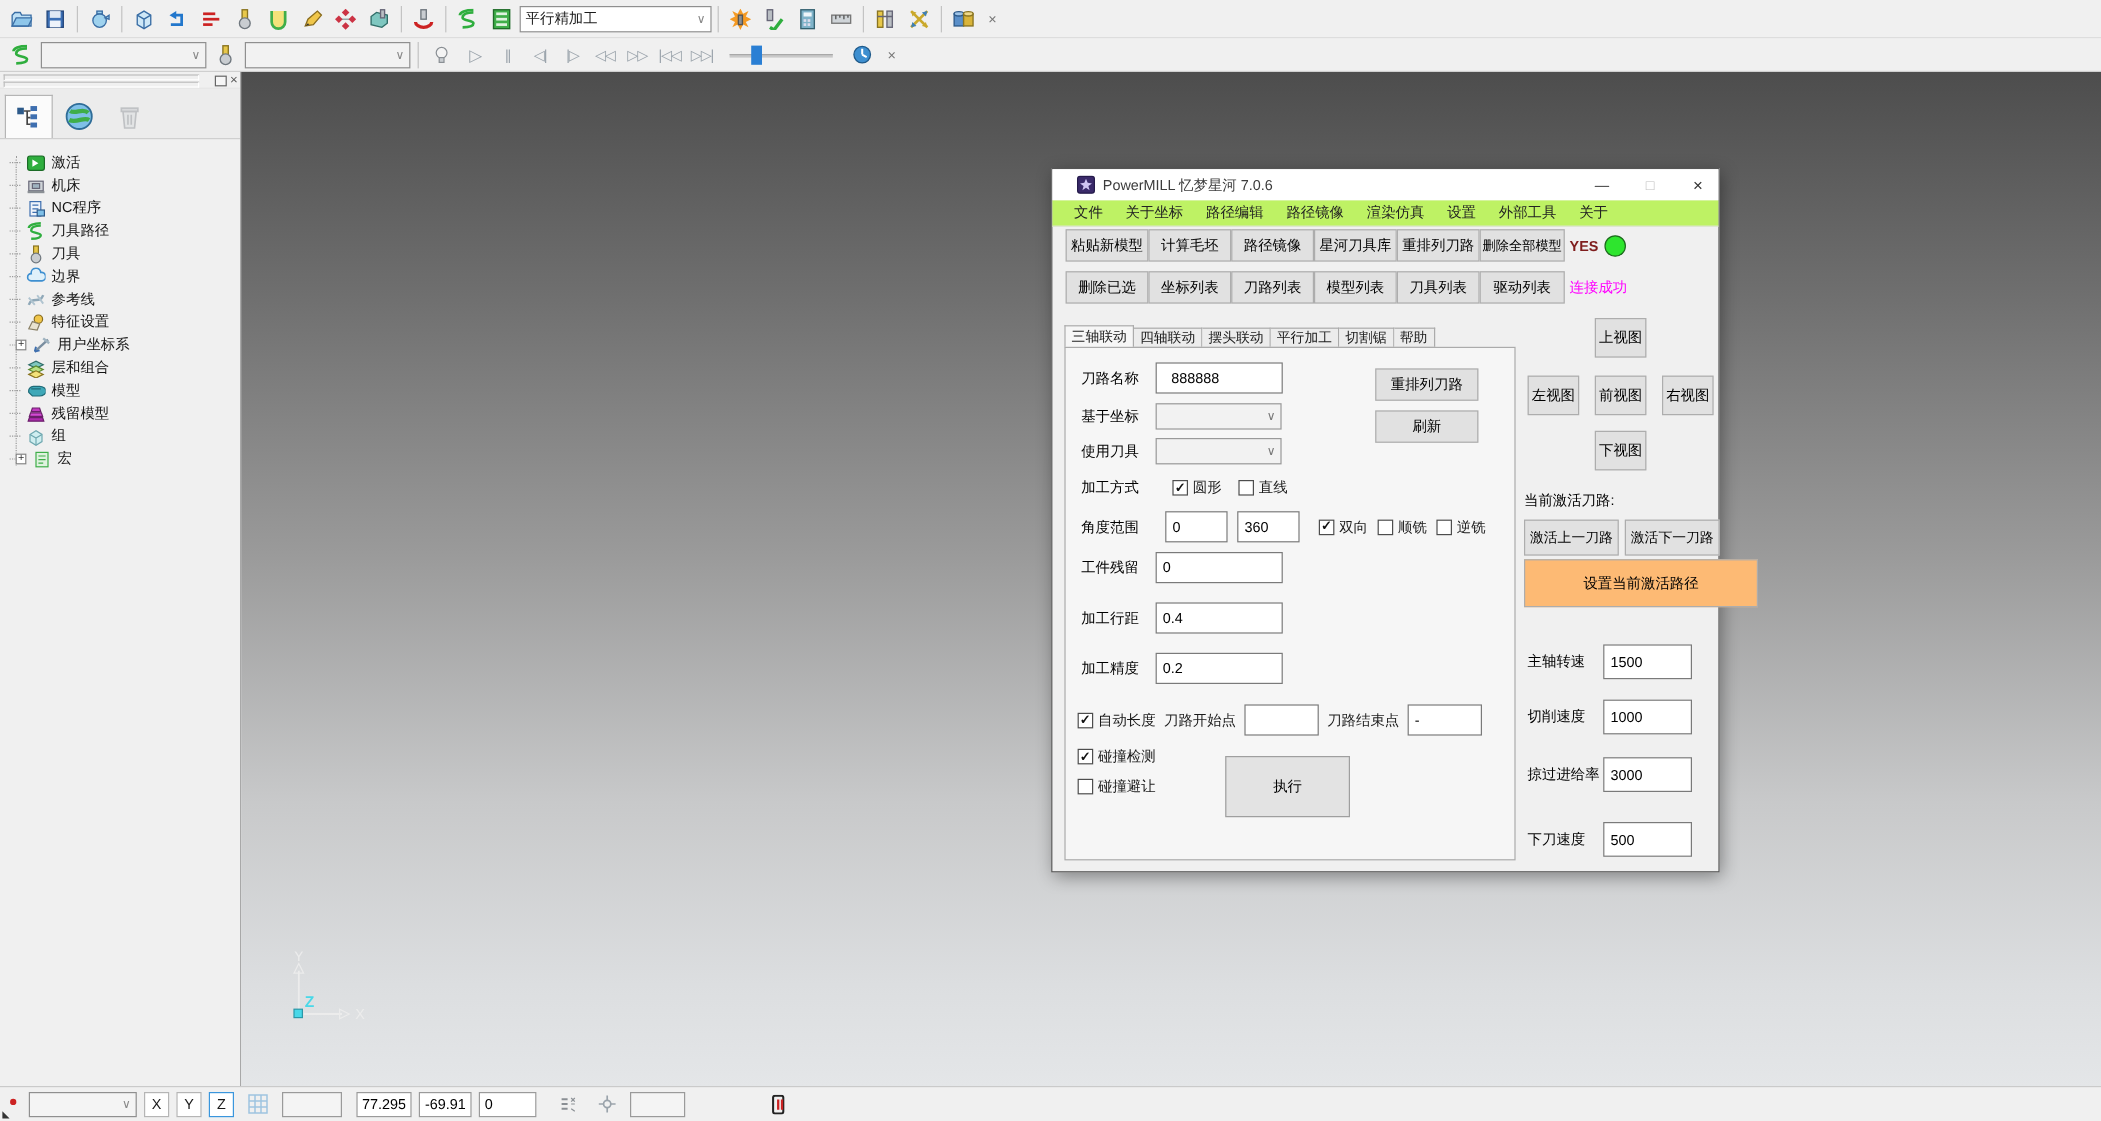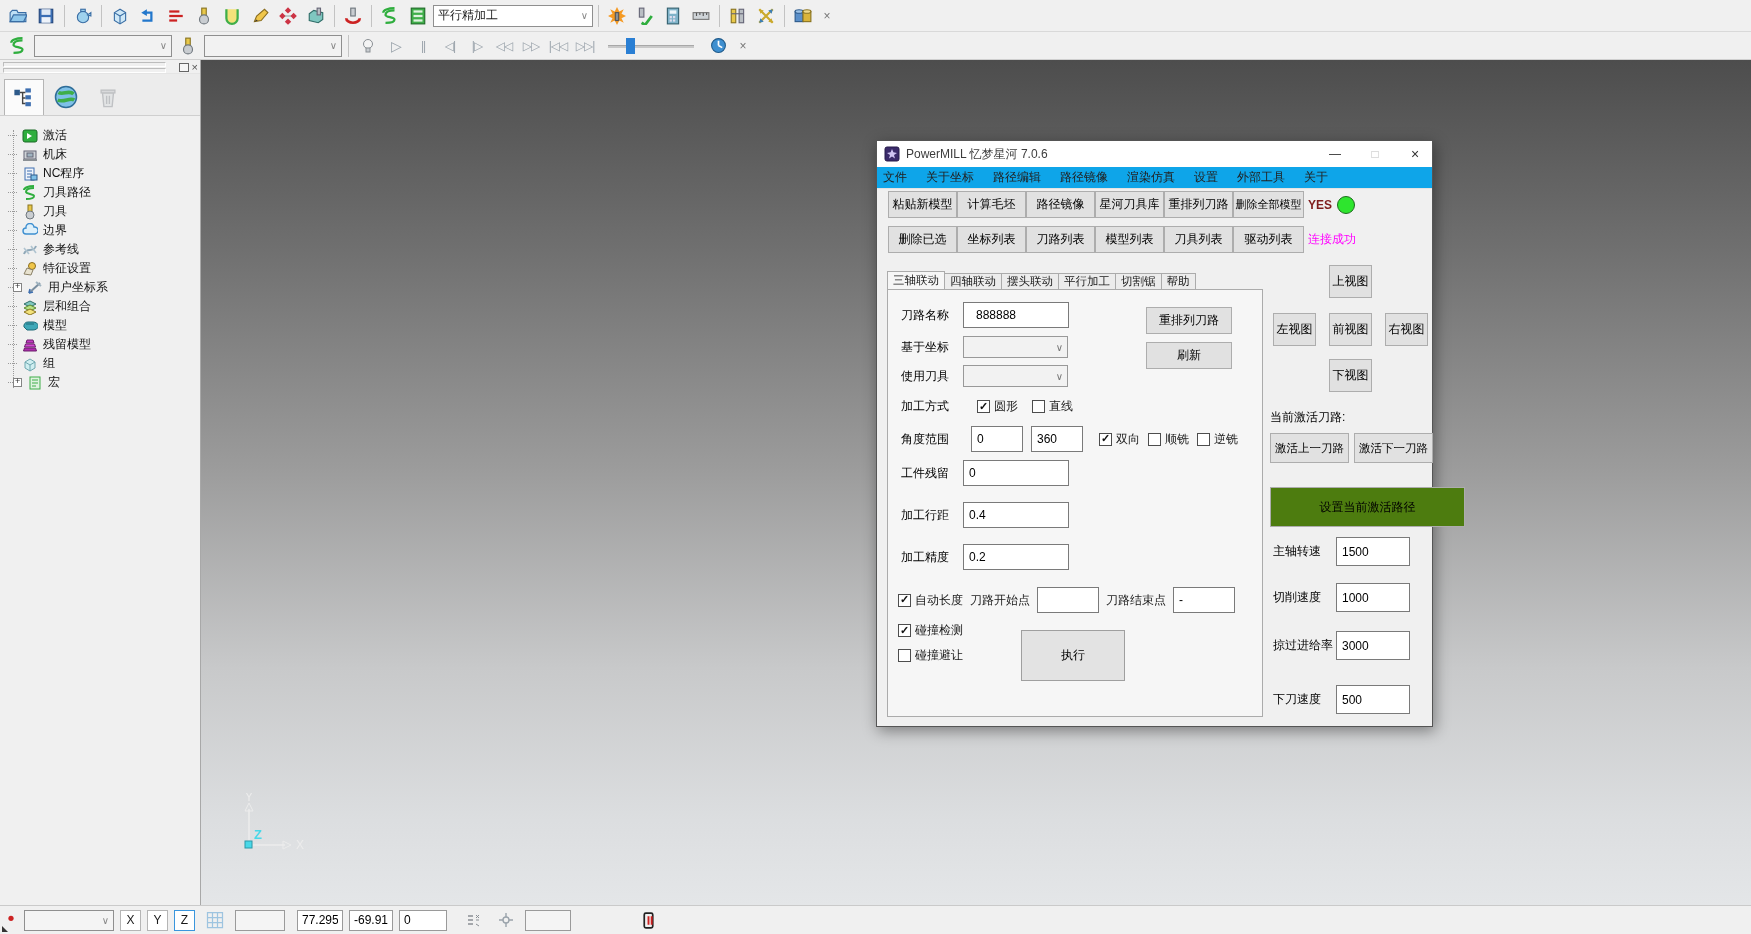--- a/index.html
+++ b/index.html
@@ -60,27 +60,27 @@
   .tlabel { font-size:12px; color:#141414; }
 
   
   #viewport { position:absolute; left:201px; top:60px; width:1550px; height:845px;
      background:linear-gradient(180deg,#4d4d4d 0%,#6f6f6f 22%,#9b9b9b 48%,#c8c9ca 72%,#dcdee0 90%,#e4e6e8 100%); }
   #axis-triad { position:absolute; left:26px; bottom:48px; }
 
   
   #dialog { position:absolute; left:876px; top:140px; width:557px; height:587px; background:#f0f0f0;
             border:1px solid #555; box-shadow:2px 4px 14px rgba(0,0,0,.4); }
-  #dlg-title { height:26px; background:#fff; display:flex; align-items:center; padding-left:7px; gap:6px; }
+  #dlg-title { height:26px; background:#fff; display:flex; align-items:center; padding-left:20px; gap:6px; }
   #dlg-title .ttext { flex:1 1 auto; color:#3c3c3c; font-size:12px; }
   .cap-btn { width:34px; height:26px; display:flex; align-items:center; justify-content:center;
              color:#333; font-size:12px; }
   .cap-btn.dim { color:#c0c0c0; }
-  #dlg-menu { height:22px; background:#0ea5e9; border-bottom:1px solid #e3e3e3; display:flex;
-              align-items:center; padding-left:6px; gap:19px; font-size:12px; color:#222; }
+  #dlg-menu { height:22px; background:#bef264; border-bottom:1px solid #e3e3e3; display:flex;
+              align-items:center; padding-left:18px; gap:19px; font-size:12px; color:#222; }
   .arow { position:absolute; left:11px; display:flex; gap:0; align-items:center; }
   .abtn { width:69px; height:27px; }
   .yes { color:#7f1d1d; font-weight:bold; font-size:12px; margin-left:4px; }
   .okdot { width:18px; height:18px; border-radius:50%; background:#2ee52e; border:1px solid #1d6b1d; margin-left:5px; }
   .connected { color:#ff00ff; font-size:12px; margin-left:4px;text-align:center; }
   #dlg-tabs { position:absolute; left:10px; top:130px; display:flex; align-items:flex-end; height:19px; }
   .dtab { height:17px; padding:0 5px; display:flex; align-items:center; border:1px solid #ababab;
           border-left:none; background:#ececec; font-size:11.5px; }
   .dtab:first-child { border-left:1px solid #ababab; }
   .dtab.active { height:19px; background:#f6f6f6; border-bottom:1px solid #f6f6f6; }
@@ -764,21 +764,21 @@
   </div>
 
   <span class="btn vbtn" style="left:452px; top:124px">上视图</span>
   <span class="btn vbtn" style="left:396px; top:172px">左视图</span>
   <span class="btn vbtn" style="left:452px; top:172px">前视图</span>
   <span class="btn vbtn" style="left:508px; top:172px">右视图</span>
   <span class="btn vbtn" style="left:452px; top:218px">下视图</span>
   <span class="rlabel" style="left:393px; top:268px">当前激活刀路:</span>
   <span class="btn rtbtn" style="left:393px; top:292px; width:79px; font-size:11.5px">激活上一刀路</span>
   <span class="btn rtbtn" style="left:477px; top:292px; width:79px; font-size:11.5px">激活下一刀路</span>
-  <span class="btn" style="position:absolute; left:393px; top:346px; width:195px; height:40px; background:#4d7c0f">设置当前激活路径</span>
+  <span class="btn" style="position:absolute; left:393px; top:325px; width:195px; height:40px; background:#fdba74">设置当前激活路径</span>
   <div class="speedrow" style="left:396px; top:396px">
     <span class="flabel">主轴转速</span>
     <input class="tin" value="1500" style="">
   </div>
   <div class="speedrow" style="left:396px; top:442px">
     <span class="flabel">切削速度</span>
     <input class="tin" value="1000" style="">
   </div>
   <div class="speedrow" style="left:396px; top:490px">
     <span class="flabel">掠过进给率</span>

